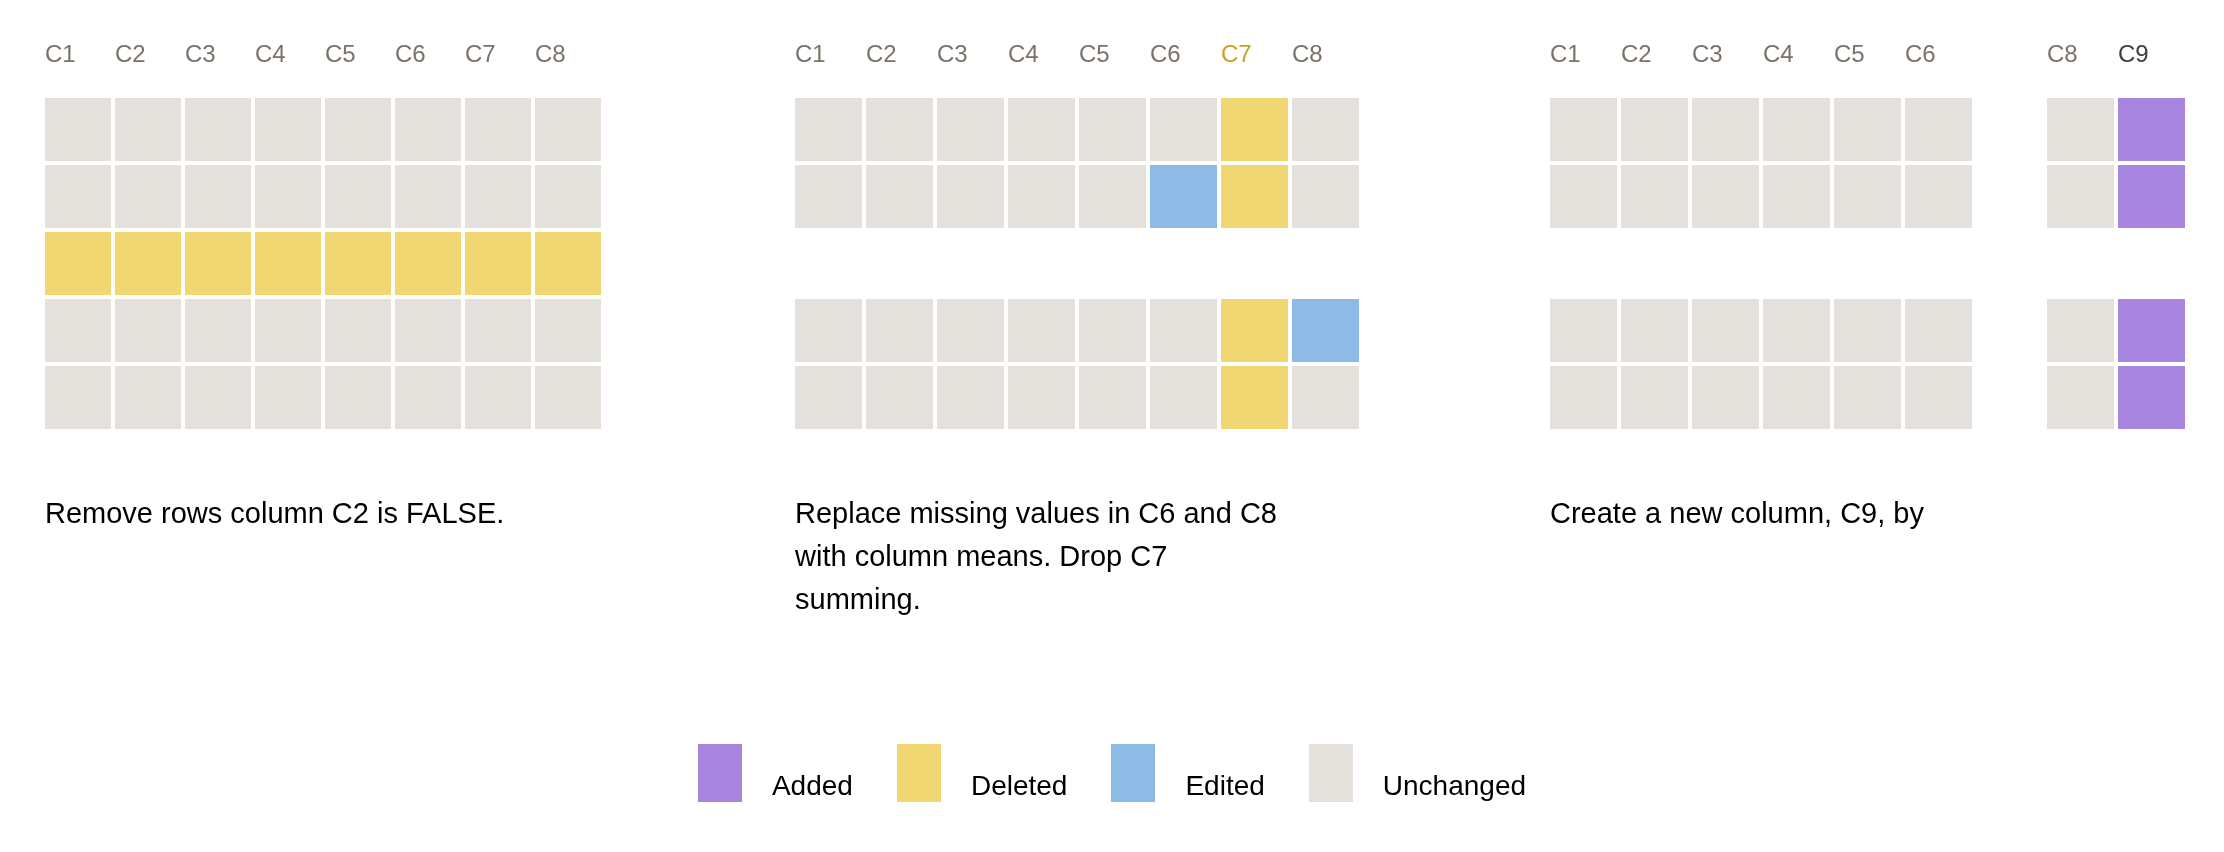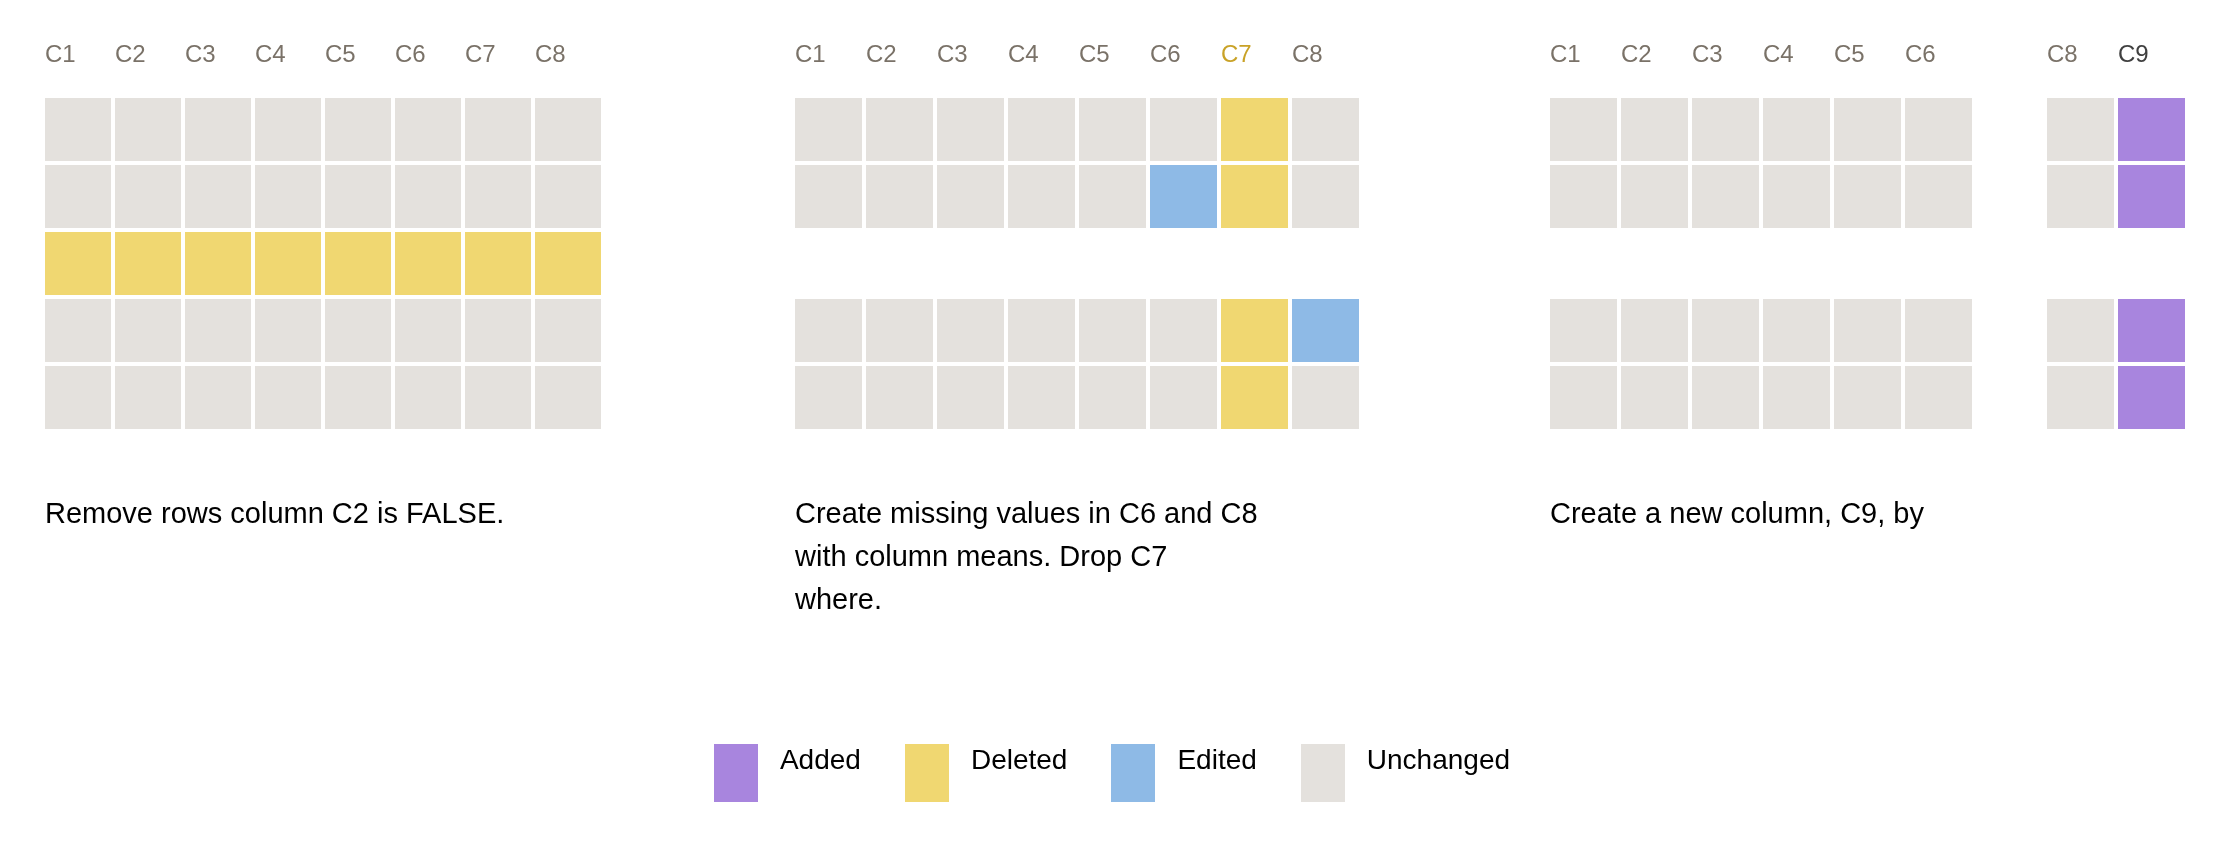--- a/index.html
+++ b/index.html
@@ -82,22 +82,23 @@
     position: absolute;
     left: 0;
     top: 744px;
     width: 2224px;
     display: flex;
     justify-content: center;
     align-items: center;
   }
   .legend-item {
     display: flex;
-    align-items: flex-start;
+    align-items: flex-end;
     margin-right: 44px;
+    gap: 8px;
   }
   .legend-item:last-child { margin-right: 0; }
   .legend-swatch {
     width: 44px;
     height: 58px;
     margin-right: 22px;
   }
   .legend-label {
     font-size: 28px;
     color: #000000;
@@ -231,23 +232,23 @@
       <div class="cell unchanged"></div>
       <div class="cell unchanged"></div>
       <div class="cell unchanged"></div>
       <div class="cell unchanged"></div>
       <div class="cell unchanged"></div>
       <div class="cell deleted"></div>
       <div class="cell unchanged"></div>
     </div>
 
     <div class="caption" style="left:0; width:620px;">
-      <span class="cap-line">Create missing values in C6 and C8</span>
+      <span class="cap-line">Replace missing values in C6 and C8</span>
       <span class="cap-line">with column means. Drop C7</span>
-      <span class="cap-line">where.</span>
+      <span class="cap-line">summing.</span>
     </div>
   </div>
 
   <div class="panel panel-3">
     <div class="col-headers" style="left:0; width:640px;">
       <div class="col-header" style="width:71px;">C1</div>
       <div class="col-header" style="width:71px;">C2</div>
       <div class="col-header" style="width:71px;">C3</div>
       <div class="col-header" style="width:71px;">C4</div>
       <div class="col-header" style="width:71px;">C5</div>

